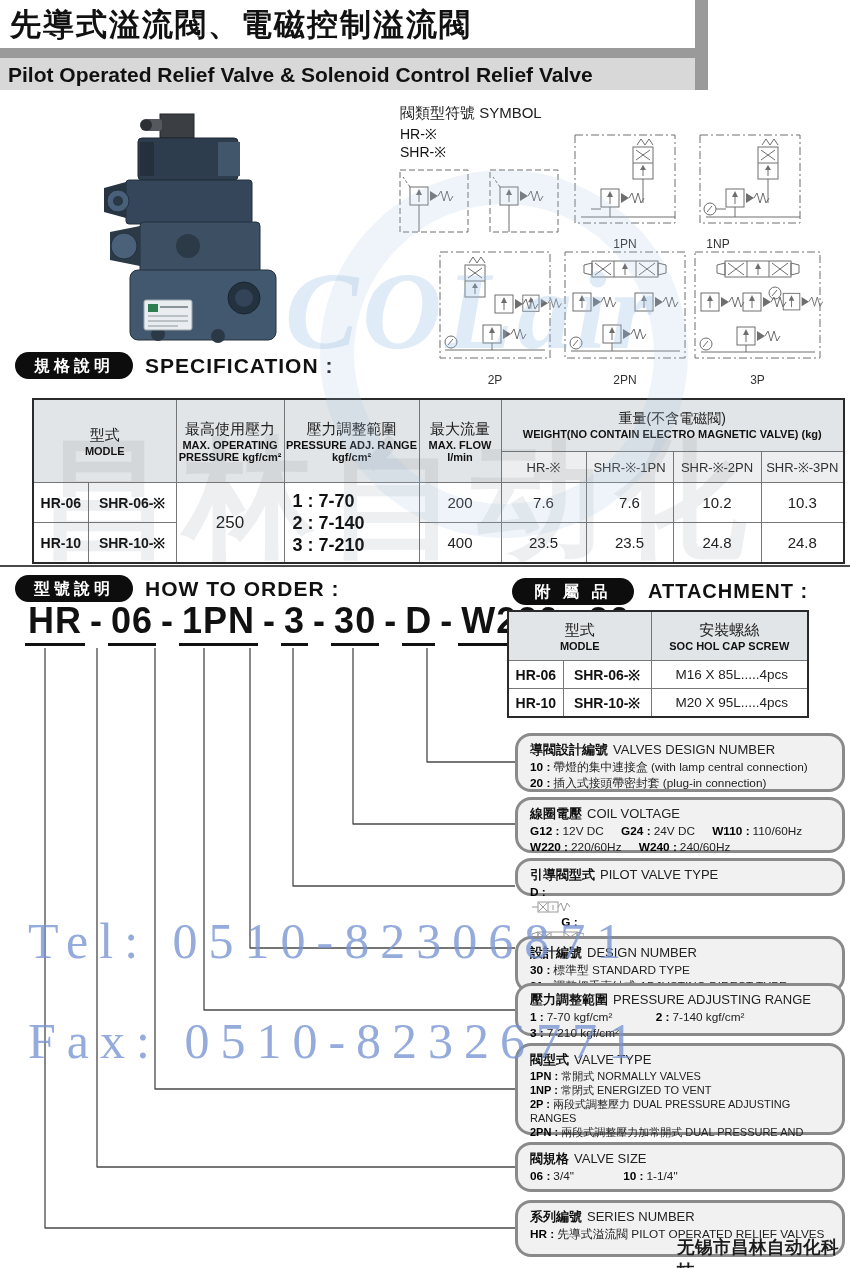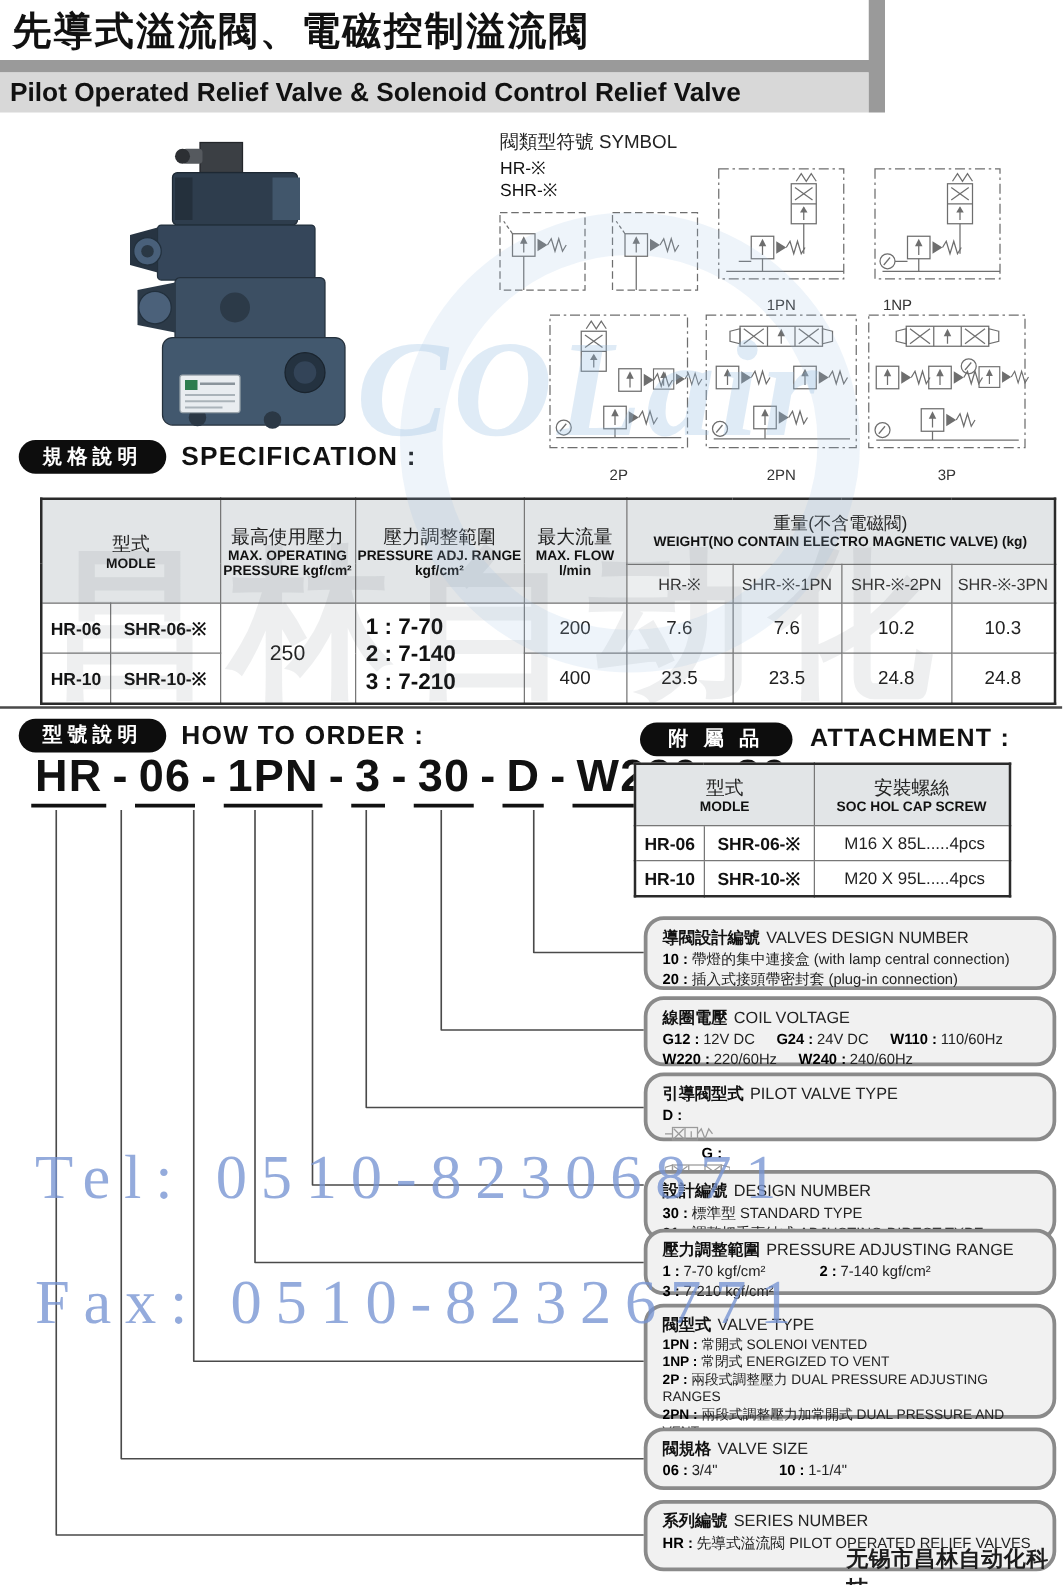--- a/index.html
+++ b/index.html
@@ -409,21 +409,21 @@
       <span class="pairgap"><b>G12 :</b><span class="v">12V DC</span></span>
       <span class="pairgap"><b>G24 :</b><span class="v">24V DC</span></span>
       <span><b>W110 :</b><span class="v">110/60Hz</span></span>
     </div>
     <div class="bl">
       <span class="pairgap"><b>W220 :</b><span class="v">220/60Hz</span></span>
       <span><b>W240 :</b><span class="v">240/60Hz</span></span>
     </div>
   </div>
 
-  <div class="abs obox z3" style="top:858px;height:55px;">
+  <div class="abs obox z3" style="top:858px;height:38px;">
     <div class="bt"><span class="zh">引導閥型式</span><span class="en">PILOT VALVE TYPE</span></div>
     <div class="bl">
       <b>D :</b><svg class="psym" width="42" height="14" viewBox="0 0 42 14" stroke="#9a9a9a" fill="none">
           <rect x="6" y="2" width="20" height="10"></rect>
           <line x1="16" y1="2" x2="16" y2="12"></line>
           <line x1="7" y1="3" x2="15" y2="11"></line>
           <line x1="15" y1="3" x2="7" y2="11"></line>
           <line x1="21" y1="10" x2="21" y2="5"></line>
           <polyline points="26,7 29,3 32,11 35,3 38,7"></polyline>
           <line x1="0" y1="7" x2="6" y2="7"></line>
@@ -477,21 +477,21 @@
     <div class="bt"><span class="zh">壓力調整範圍</span><span class="en">PRESSURE ADJUSTING RANGE</span></div>
     <div class="bl">
       <span class="pairgap" style="margin-right:40px;"><b>1 :</b><span class="v">7-70 kgf/cm²</span></span>
       <span><b>2 :</b><span class="v">7-140 kgf/cm²</span></span>
     </div>
     <div class="bl"><b>3 :</b><span class="v">7-210 kgf/cm²</span></div>
   </div>
 
   <div class="abs obox z3" style="top:1043px;height:92px;">
     <div class="bt"><span class="zh">閥型式</span><span class="en">VALVE TYPE</span></div>
-    <div class="bl" style="font-size:11px;line-height:14px;"><b>1PN :</b><span class="v">常開式  SOLENOI VENTED</span></div>
+    <div class="bl" style="font-size:11px;line-height:14px;"><b>1PN :</b><span class="v">常開式  NORMALLY VALVES</span></div>
     <div class="bl" style="font-size:11px;line-height:14px;"><b>1NP :</b><span class="v">常閉式  ENERGIZED TO VENT</span></div>
     <div class="bl" style="font-size:11px;line-height:14px;"><b>2P :</b><span class="v">兩段式調整壓力  DUAL PRESSURE ADJUSTING RANGES</span></div>
     <div class="bl" style="font-size:11px;line-height:14px;"><b>2PN :</b><span class="v">兩段式調整壓力加常開式  DUAL PRESSURE AND VENT</span></div>
     <div class="bl" style="font-size:11px;line-height:14px;"><b>3P :</b><span class="v">三段式調整壓力  THREE PRESSURE ADJUSTING RANGES</span></div>
   </div>
 
   <div class="abs obox z3" style="top:1142px;height:50px;">
     <div class="bt"><span class="zh">閥規格</span><span class="en">VALVE SIZE</span></div>
     <div class="bl">
       <span class="pairgap" style="margin-right:46px;"><b>06 :</b><span class="v">3/4"</span></span>

